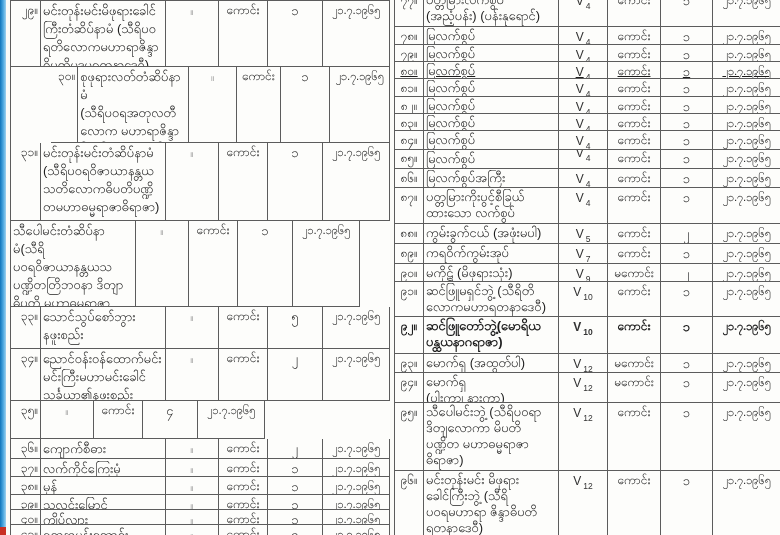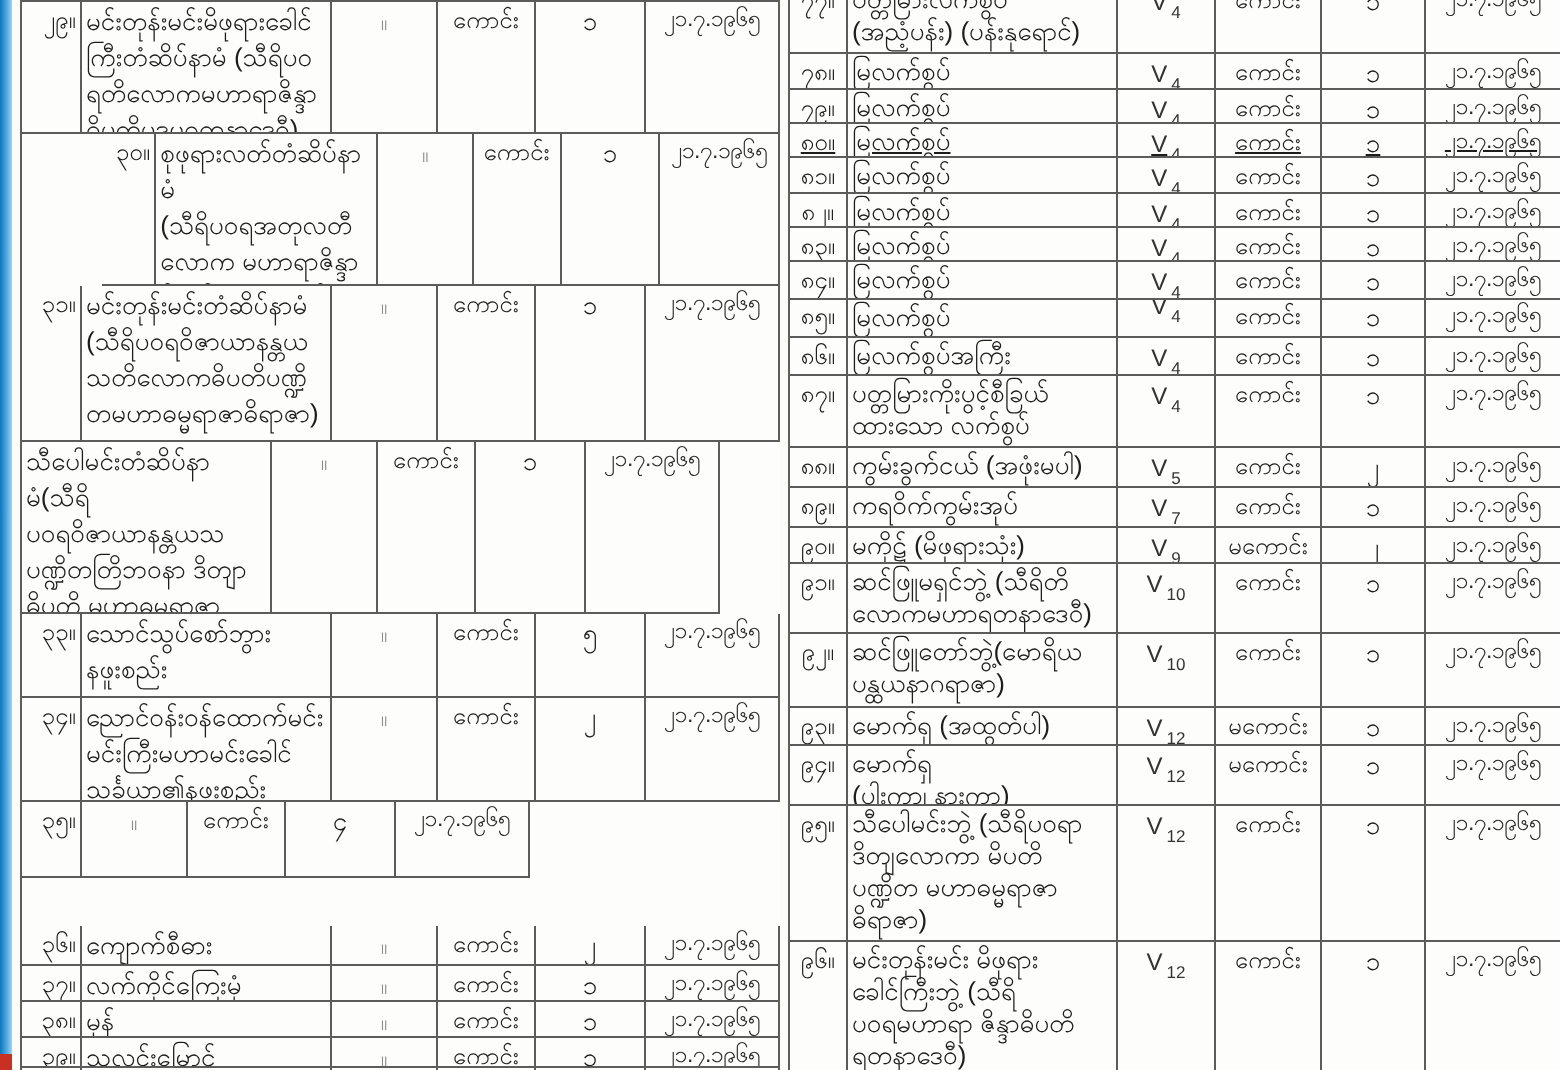--- a/index.html
+++ b/index.html
@@ -107,21 +107,21 @@
       <div class="c qty">၂</div>
       <div class="c date">၂၁.၇.၁၉၆၅</div>
     </div>
     <div class="row" style="height: 38px;">
       <div class="c no">၃၅။</div>
       <div class="c cls"><span class="mark ditto">။</span></div>
       <div class="c cond">ကောင်း</div>
       <div class="c qty">၄</div>
       <div class="c date">၂၁.၇.၁၉၆၅</div>
     </div>
-    <div class="row" style="height: 20px; margin-top: 24px;">
+    <div class="row" style="height: 20px;">
       <div class="c no">၃၆။</div>
       <div class="c desc">ကျောက်စီဓား</div>
       <div class="c cls"><span class="mark ditto">။</span></div>
       <div class="c cond">ကောင်း</div>
       <div class="c qty">၂</div>
       <div class="c date">၂၁.၇.၁၉၆၅</div>
     </div>
     <div class="row" style="height: 18px;">
       <div class="c no">၃၇။</div>
       <div class="c desc">လက်ကိုင်ကြေးမုံ</div>
@@ -280,21 +280,21 @@
     </div>
     <div class="row" style="height: 35px;">
       <div class="c no">၉၁။</div>
       <div class="c desc">ဆင်ဖြူမရှင်ဘွဲ့ (သီရိတိ
 လောကမဟာရတနာဒေဝီ)</div>
       <div class="c cls"><span class="mark">V</span><sub>10</sub></div>
       <div class="c cond">ကောင်း</div>
       <div class="c qty">၁</div>
       <div class="c date">၂၁.၇.၁၉၆၅</div>
     </div>
-    <div class="row" style="height: 37px;">
+    <div class="row" style="height: 37px; font-weight: bold;">
       <div class="c no">၉၂။</div>
       <div class="c desc">ဆင်ဖြူတော်ဘွဲ့(မောရိယ
 ပန္ထယနာဂရာဇာ)</div>
       <div class="c cls"><span class="mark">V</span><sub>10</sub></div>
       <div class="c cond">ကောင်း</div>
       <div class="c qty">၁</div>
       <div class="c date">၂၁.၇.၁၉၆၅</div>
     </div>
     <div class="row" style="height: 19px;">
       <div class="c no">၉၃။</div>

